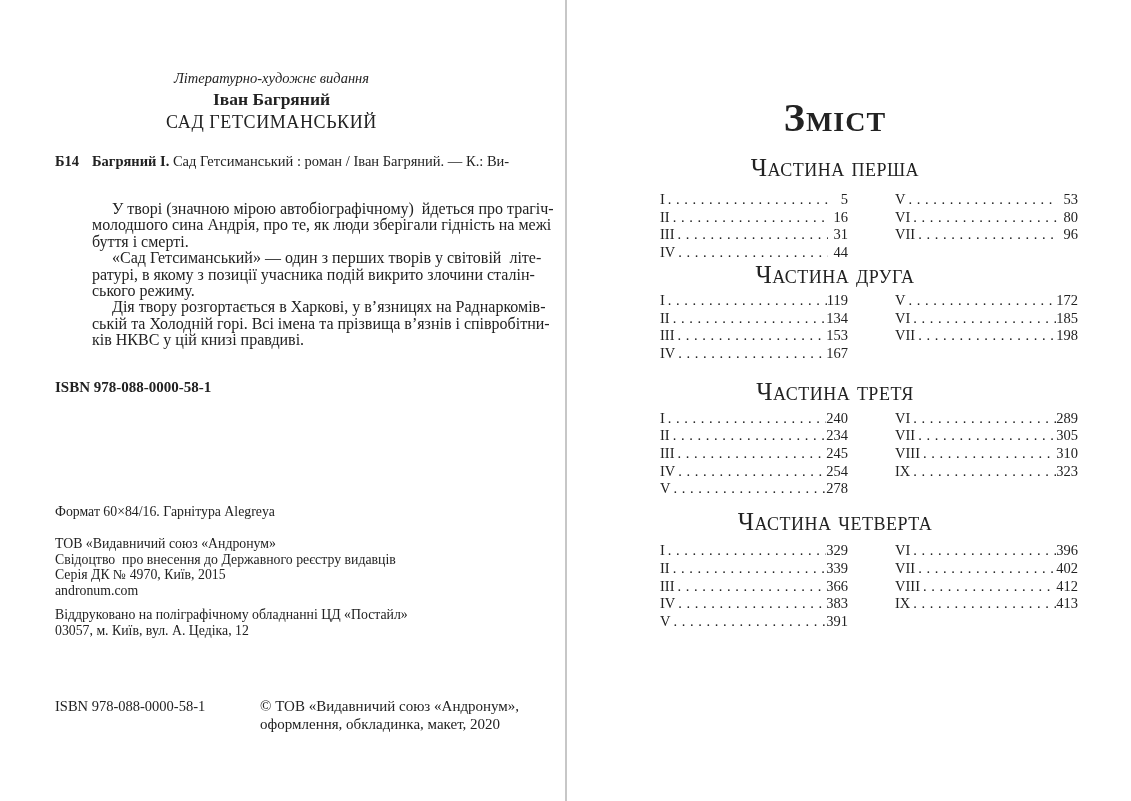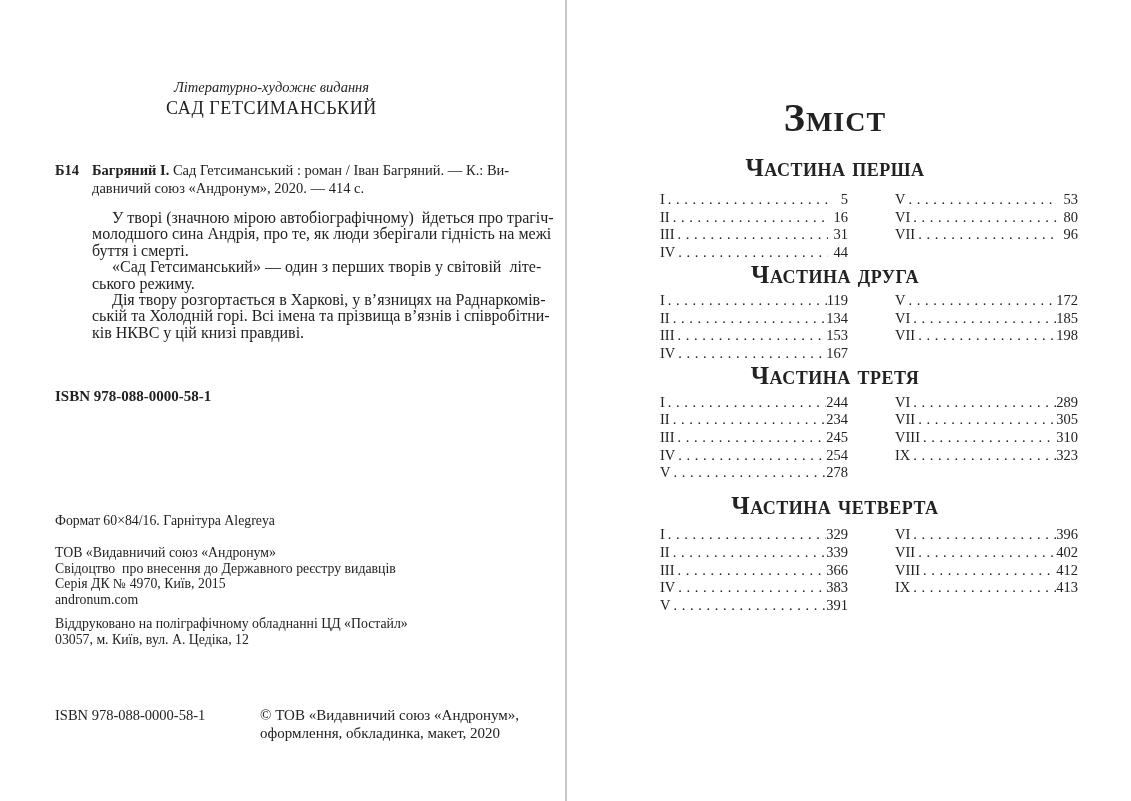--- a/index.html
+++ b/index.html
@@ -7,21 +7,21 @@
     width:1131px;height:801px;overflow:hidden;position:relative;
     background:#ffffff;color:#222222;
     font-family:"Liberation Serif","DejaVu Serif",serif;
   }
   .page{position:absolute;top:0;height:801px;background:#ffffff;}
   #left-page{left:0;width:565px;}
   #page-divider{position:absolute;left:565px;top:0;width:2px;height:801px;background:#c7c7c7;}
   #right-page{left:567px;width:564px;}
 
   
-  .lp-content{position:absolute;left:55px;top:13px;width:433px;height:678px;}
+  .lp-content{position:absolute;left:55px;top:4px;width:433px;height:678px;}
   .lp-header{position:absolute;top:64px;left:0;width:100%;text-align:center;}
   .edition-note{font-style:italic;font-size:14.5px;line-height:20px;}
   .author-name{font-weight:700;font-size:17.5px;line-height:23px;}
   .book-title{font-size:18px;letter-spacing:0.6px;line-height:22px;}
 
   .catalog-block{position:absolute;top:148px;left:37px;width:396px;font-size:14.5px;line-height:18px;}
   .catalog-code{position:absolute;left:-37px;top:0;font-weight:700;}
   .annotation-block{position:absolute;top:197px;left:37px;width:396px;font-size:16px;line-height:16.4px;}
   .line{white-space:nowrap;}
   .line.first{padding-left:20px;}
@@ -41,52 +41,53 @@
                font-size:15px;line-height:17.5px;}
 
   
   .rp-content{position:absolute;left:0;top:96px;width:564px;}
   .toc-title{
     text-align:center;margin-right:28px;
     font-variant:small-caps;font-weight:700;font-size:40px;line-height:44px;letter-spacing:1px;
   }
   .part-heading{
     text-align:center;margin-right:28px;
-    font-variant:small-caps;font-weight:700;font-size:25px;line-height:26px;letter-spacing:0.5px;
+    font-variant:small-caps;font-weight:400;font-size:25px;line-height:26px;letter-spacing:0.5px;
   }
   .part-columns{display:flex;margin-left:93px;align-items:flex-start;}
   .col-left{width:188px;flex:none;}
   .col-right{width:183px;flex:none;margin-left:47px;}
   .toc-row{display:flex;align-items:baseline;font-size:14.5px;line-height:17.7px;}
   .rn{flex:none;}
   .leader{flex:1 1 auto;overflow:hidden;white-space:nowrap;letter-spacing:0.5px;padding:0 3px;}
   .pg{flex:none;min-width:20px;text-align:right;}
 </style>
 </head>
 <body>
 
 <div class="page" id="left-page">
   <div class="lp-content">
 
     <div class="lp-header">
       <div class="edition-note">Літературно-художнє видання</div>
+      <div class="author-name">Іван Багряний</div>
       <div class="book-title">САД ГЕТСИМАНСЬКИЙ</div>
     </div>
 
     <div class="catalog-block">
       <span class="catalog-code">Б14</span>
       <div class="line jl"><span class="bold">Багряний І.</span><span> Сад Гетсиманський : роман / Іван Багряний. — К.: Ви-</span></div>
-      <div class="line">давничий союз «Андронум», 2020. — 414 с.</div>
     </div>
 
     <div class="annotation-block">
         <div class="line first jl">У творі (значною мірою автобіографічному)&nbsp; йдеться про трагіч-</div>
         <div class="line jl">молодшого сина Андрія, про те, як люди зберігали гідність на межі</div>
         <div class="line">буття і смерті.</div>
         <div class="line first jl">«Сад Гетсиманський» — один з перших творів у світовій&nbsp; літе-</div>
+        <div class="line jl">ратурі, в якому з позиції учасника подій викрито злочини сталін-</div>
         <div class="line">ського режиму.</div>
         <div class="line first jl">Дія твору розгортається в Харкові, у в’язницях на Раднаркомів-</div>
         <div class="line jl">ській та Холодній горі. Всі імена та прізвища в’язнів і співробітни-</div>
         <div class="line">ків НКВС у цій книзі правдиві.</div>
       </div>
 
     <div class="isbn-mid">ISBN 978-088-0000-58-1</div>
 
     <div class="imprint" id="imprint-format">Формат 60×84/16. Гарнітура Alegreya</div>
     <div class="imprint" id="imprint-publisher">
@@ -196,27 +197,27 @@
               </div>
               <div class="toc-row">
                 <span class="rn">VII</span>
                 <span class="leader">. . . . . . . . . . . . . . . . . . . . . . . . . . . . . . . . . . . . . . . . . . . . . . . . . . . . . . . . . . . . </span>
                 <span class="pg">198</span>
               </div>
             </div>
           </div>
         </section>
         <section class="part">
-          <div class="part-heading" style="margin-top: 0;">Частина третя</div>
+          <div class="part-heading" style="margin-top: 16px;">Частина третя</div>
           <div class="part-columns" style="margin-top: 5px;">
             <div class="col-left">
               <div class="toc-row">
                 <span class="rn">I</span>
                 <span class="leader">. . . . . . . . . . . . . . . . . . . . . . . . . . . . . . . . . . . . . . . . . . . . . . . . . . . . . . . . . . . . </span>
-                <span class="pg">244</span>
+                <span class="pg">240</span>
               </div>
               <div class="toc-row">
                 <span class="rn">II</span>
                 <span class="leader">. . . . . . . . . . . . . . . . . . . . . . . . . . . . . . . . . . . . . . . . . . . . . . . . . . . . . . . . . . . . </span>
                 <span class="pg">234</span>
               </div>
               <div class="toc-row">
                 <span class="rn">III</span>
                 <span class="leader">. . . . . . . . . . . . . . . . . . . . . . . . . . . . . . . . . . . . . . . . . . . . . . . . . . . . . . . . . . . . </span>
                 <span class="pg">245</span>

